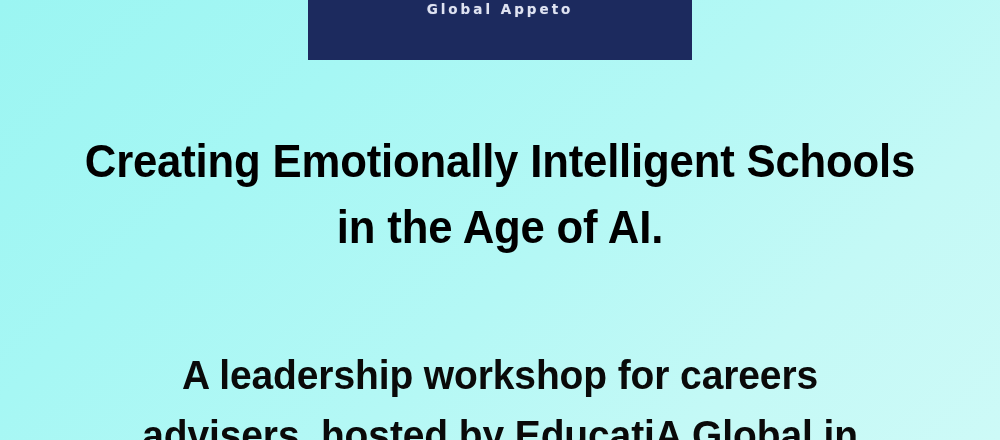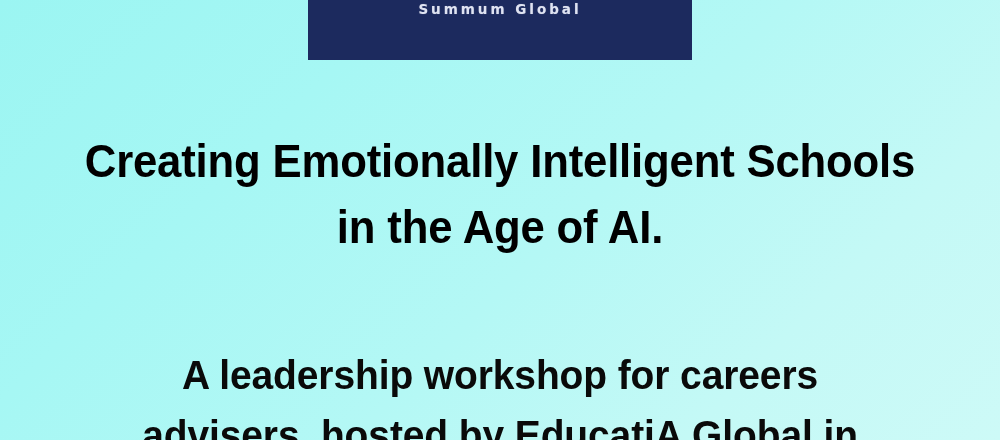--- a/index.html
+++ b/index.html
@@ -109,21 +109,21 @@
   #subhead .sh-line {
     display: block;
   }
 </style>
 </head>
 <body>
 
 <div id="slide">
 
   <div id="logo-banner">
-    <div id="logo-banner-text">Summum Global</div>
+    <div id="logo-banner-text">Global Appeto</div>
     <div id="logo-banner-submark"></div>
   </div>
 
   <div id="headline">
     <span class="hl-line">Creating Emotionally Intelligent Schools</span>
     <span class="hl-line">in the Age of AI.</span>
   </div>
 
   <div id="subhead">
     <span class="sh-line">A leadership workshop for careers</span>

